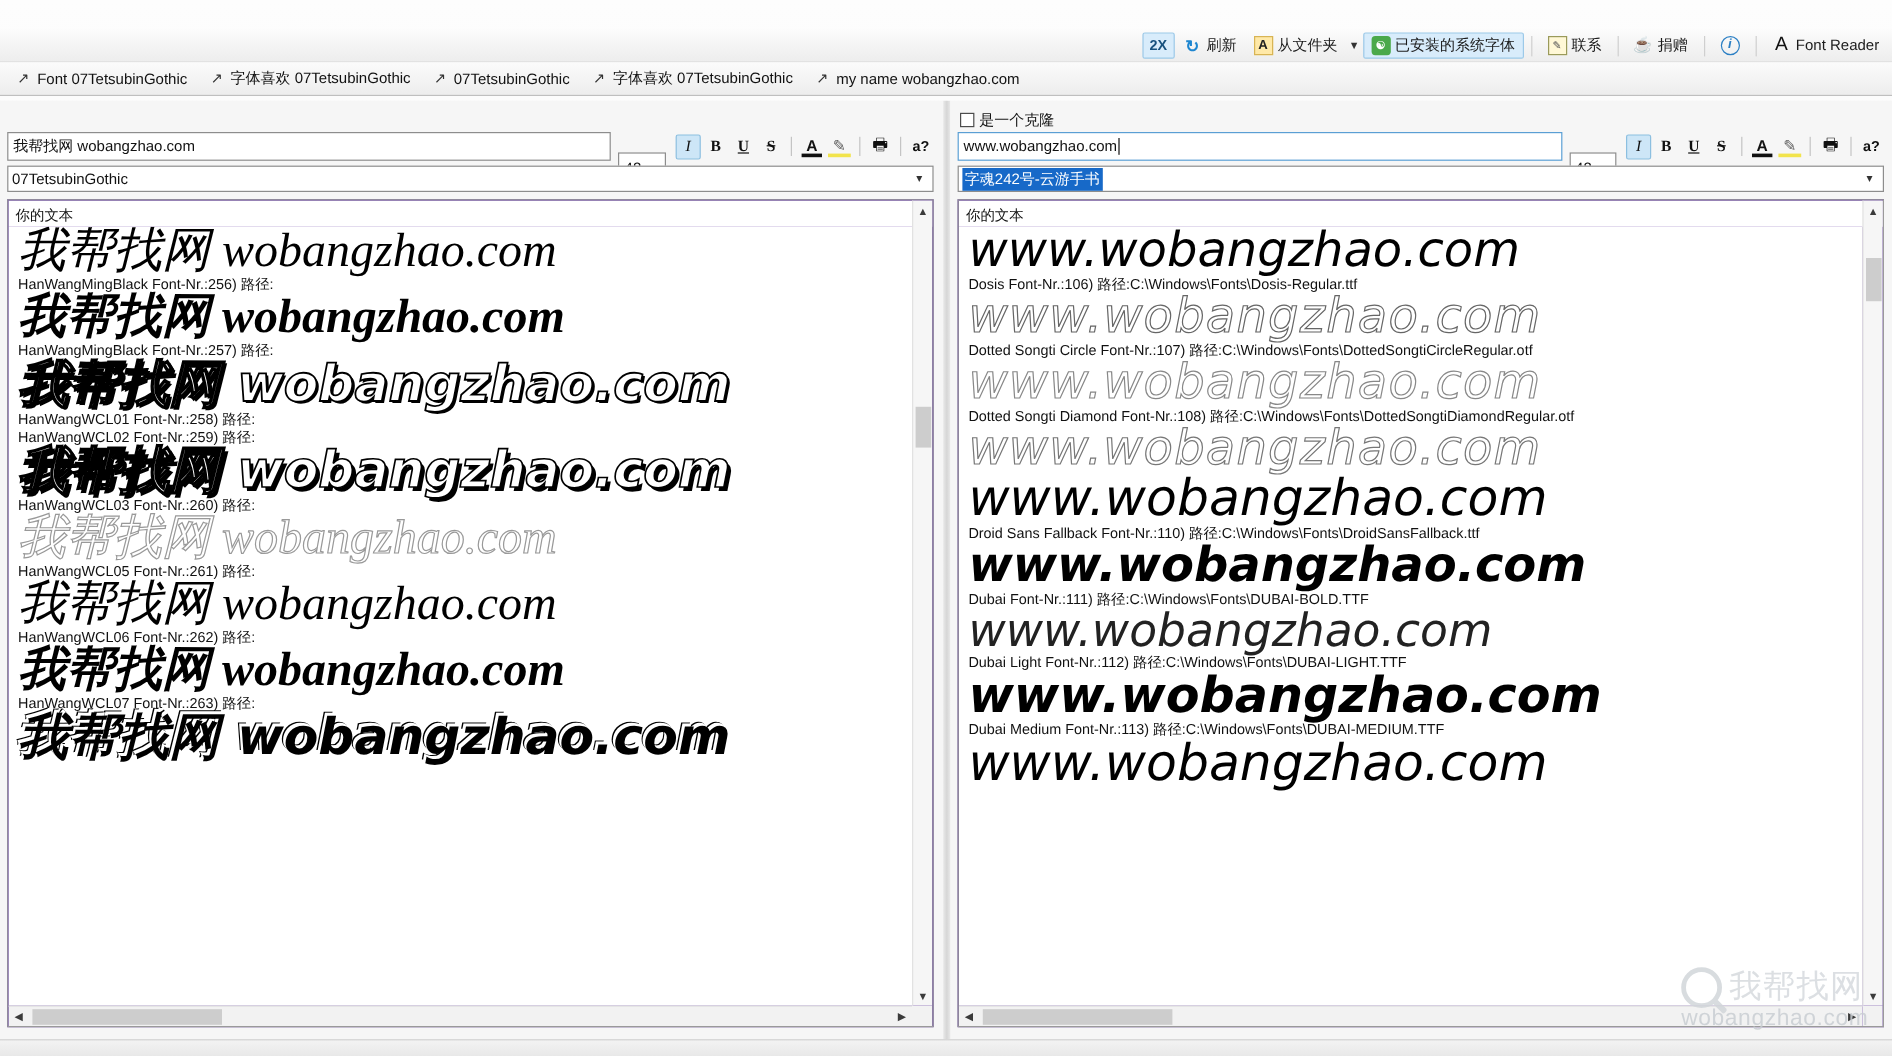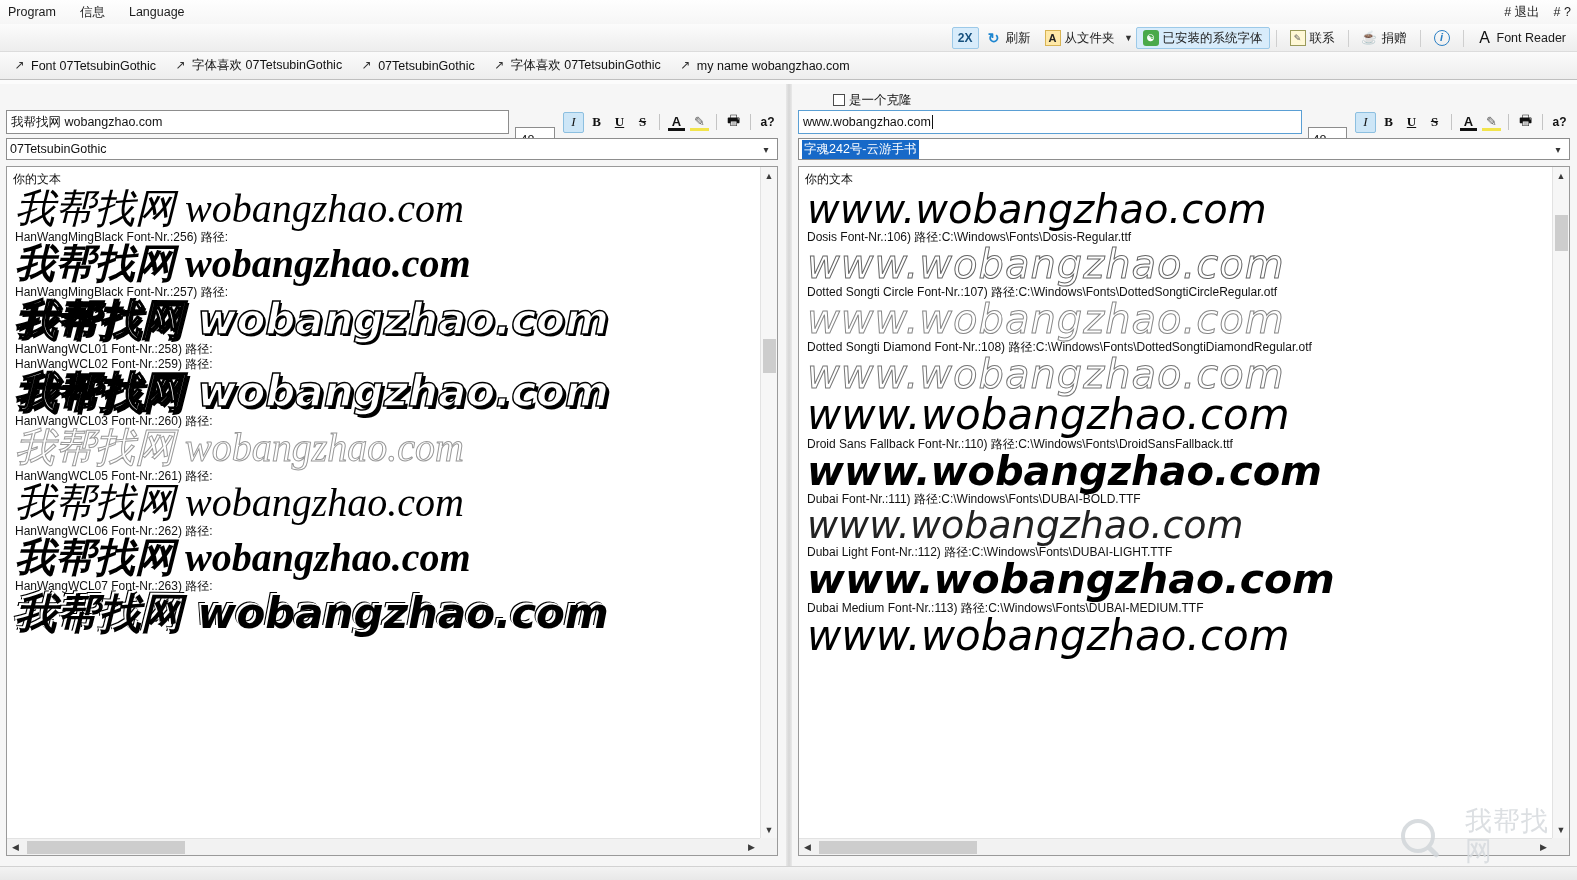--- a/index.html
+++ b/index.html
@@ -112,21 +112,21 @@
   }
   .panel-left  { left: 0;   width: 790px; }
   .panel-right { left: 792px; width: 785px; }
   .panel-splitter {
     position: absolute; left: 786px; top: 84px; width: 6px; height: 782px;
     background: linear-gradient(90deg,#e9e9e9,#d6d6d6,#e9e9e9);
   }
 
   .clone-row {
     position: absolute; left: 8px; top: 6px; height: 20px;
-    display: flex; align-items: center; gap: 4px; margin-left: 33px;
+    display: flex; align-items: center; gap: 4px;
   }
   .chk {
     width: 12px; height: 12px; border: 1px solid #4c4c4c; background:#fff;
     flex: 0 0 12px;
   }
   .clone-label { font-size: 12.5px; color: #111; white-space: nowrap; }
 
   
   .editrow { position: absolute; height: 24px; display: flex; align-items: center; }
   .textbox {
@@ -237,46 +237,36 @@
     width: 34px; height: 34px; border-radius: 50%;
     border: 4px solid #d2d6da; position: relative; flex: 0 0 34px;
   }
   .wm-lens::after {
     content:""; position:absolute; right:-9px; bottom:-5px; width: 14px; height: 5px;
     background: #d2d6da; transform: rotate(45deg); border-radius: 2px;
   }
   .wm-cn {
     font-size: 27px; color: #d6dade; letter-spacing: 1px; line-height: 30px;
     font-family: "DejaVu Sans", sans-serif;
-    margin-left: 24px;
   }
   .wm-url {
     font-size: 19px; color: #c9ced3; letter-spacing: .5px; margin-top: -2px;
     font-family: "Liberation Sans", sans-serif;
   }
 
   .statusbar {
     position: absolute; left: 0; bottom: 0; width: 1577px; height: 14px;
     background: linear-gradient(#f3f3f3,#e8e8e8); border-top: 1px solid #d2d2d2;
   }
 </style>
 </head>
 <body>
 
 <div id="app">
 
-  <div class="menubar">
-    <div class="menu-item">Program</div>
-    <div class="menu-item">信息</div>
-    <div class="menu-item">Language</div>
-    <div class="menu-right">
-      <div class="mr"># 退出</div>
-      <div class="mr"># ?</div>
-    </div>
-  </div>
 
   <div class="toolbar">
     <div class="tb-right">
 
       <div class="tb-btn active sq">
         <span>2X</span>
       </div>
 
       <div class="tb-btn">
         <span class="ico ico-refresh">↻</span>

